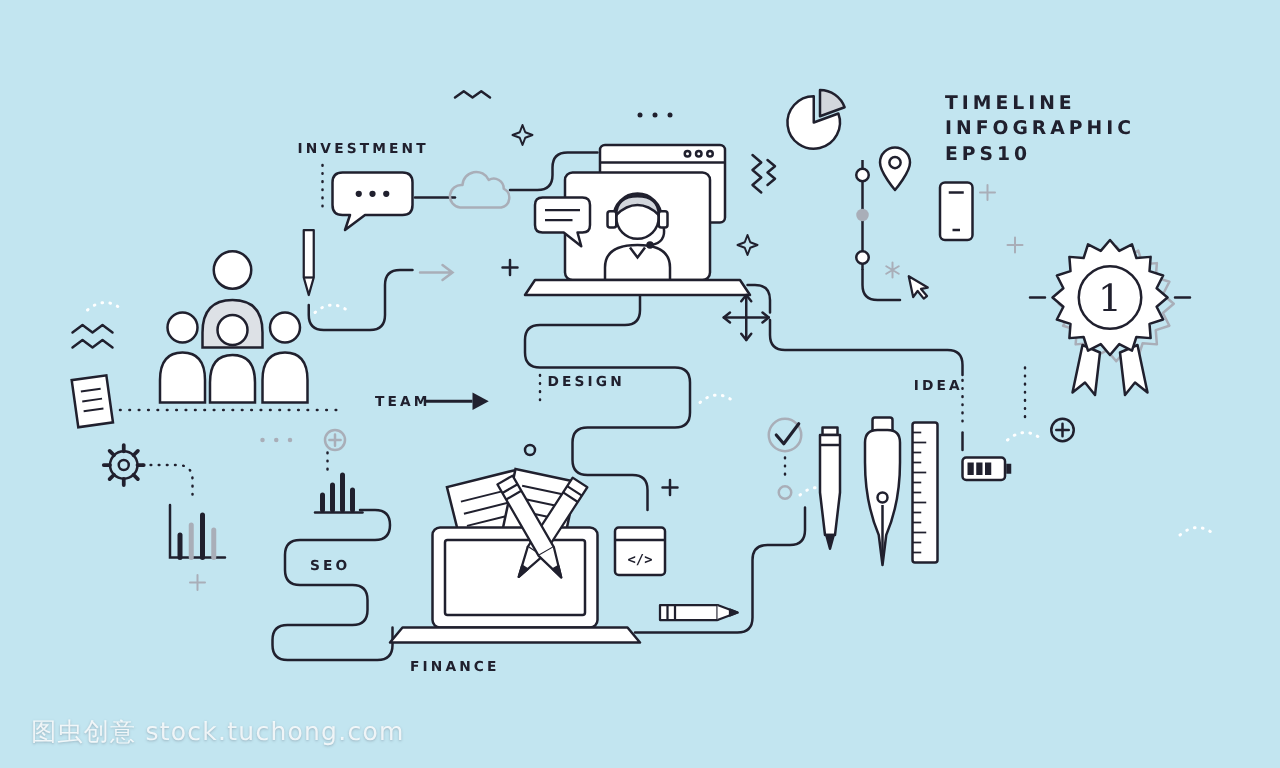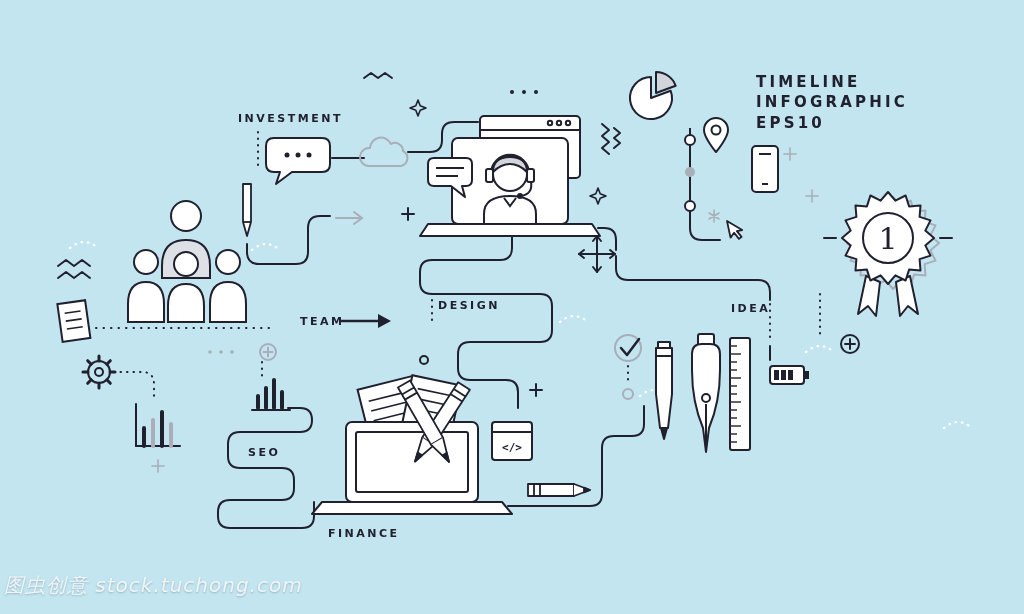--- a/index.html
+++ b/index.html
@@ -19,24 +19,24 @@
   }
   .code-text{
     font-family:"DejaVu Sans Mono","Liberation Mono",monospace;
     font-weight:bold;font-size:11px;fill:#20202e;
   }
   .award-num{
     font-family:"DejaVu Serif","Liberation Serif",serif;
     font-size:30px;fill:#20202e;
   }
   .watermark{
-    position:absolute;left:4px;top:572px;
+    position:absolute;left:25px;top:572px;
     font-size:20px;color:rgba(255,255,255,0.82);
     text-shadow:0 1px 2px rgba(100,115,130,0.45);
-    letter-spacing:1px;white-space:nowrap;font-style:italic;
+    letter-spacing:1px;white-space:nowrap;
   }
 </style>
 </head>
 <body>
 
 <div class="stage">
 <svg width="1024" height="614" viewBox="0 0 1024 614">
 
   <g stroke="#ffffff" stroke-width="2.4" fill="none" stroke-linecap="round" stroke-dasharray="0.5 6">
     <path d="M70,248 q14,-12 28,0"></path>

